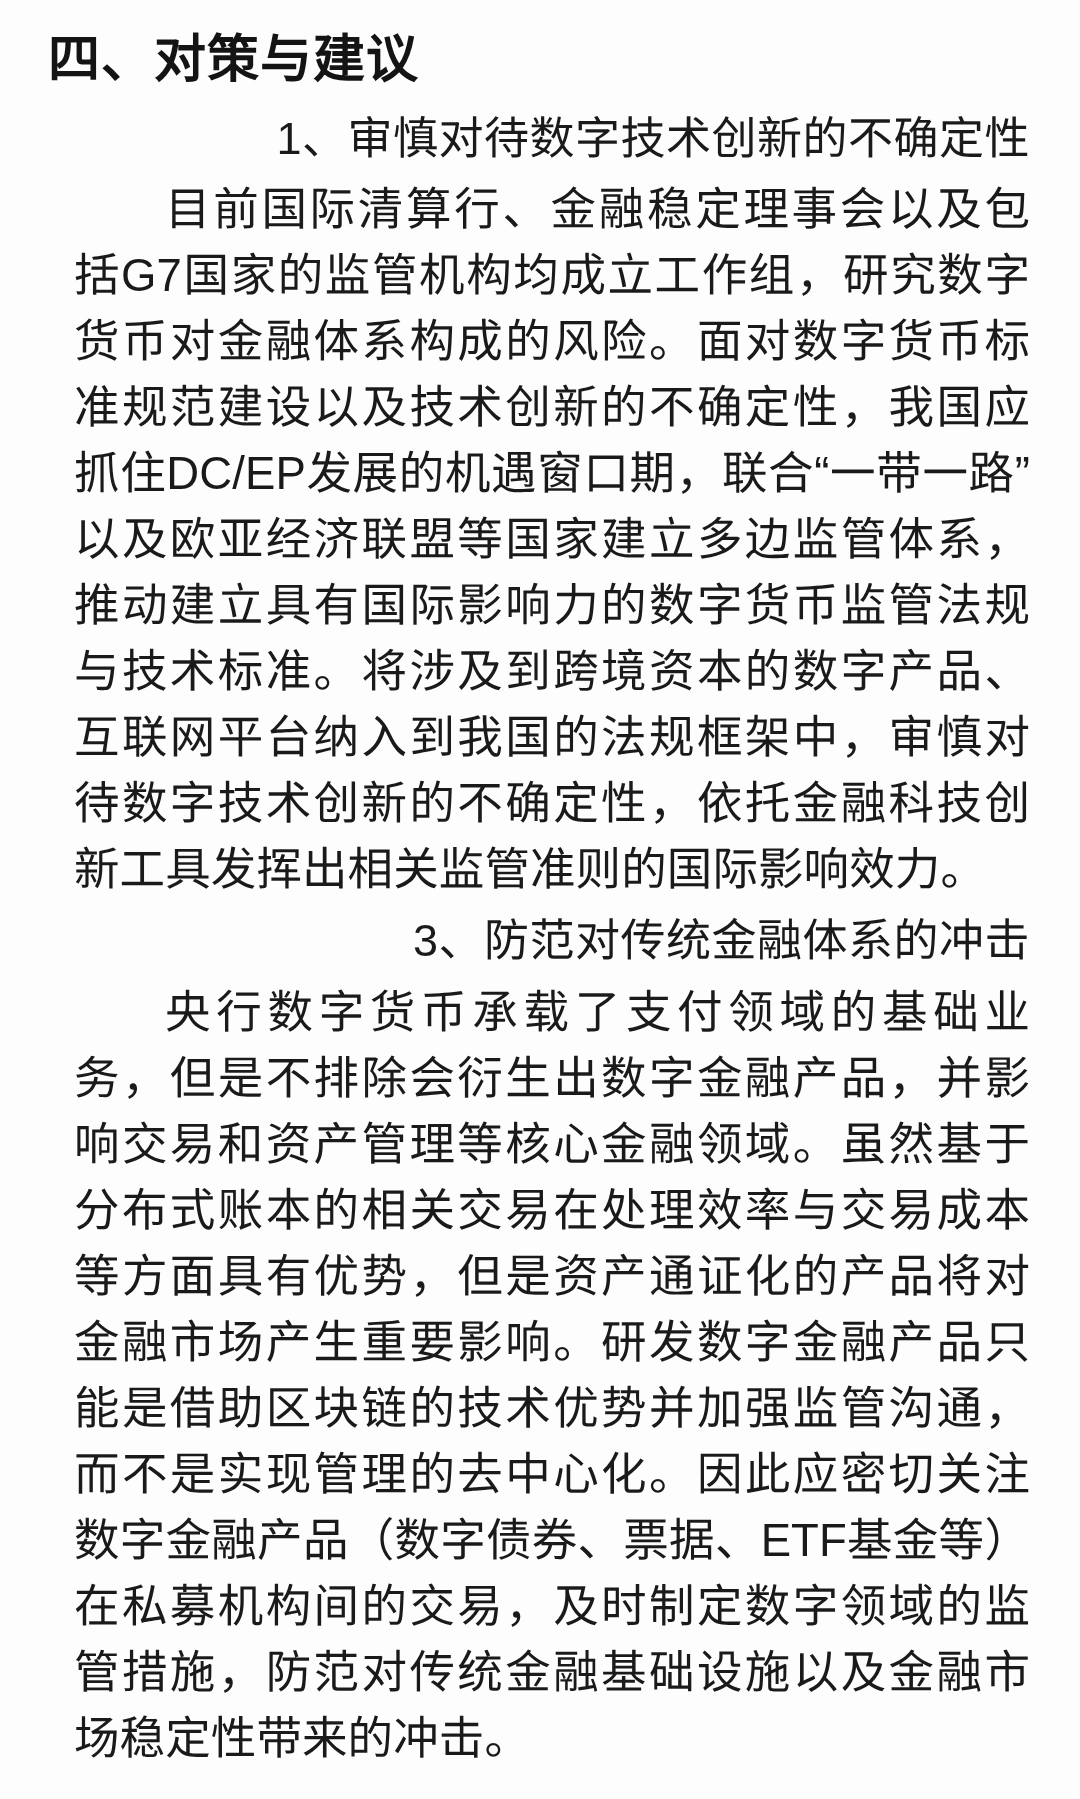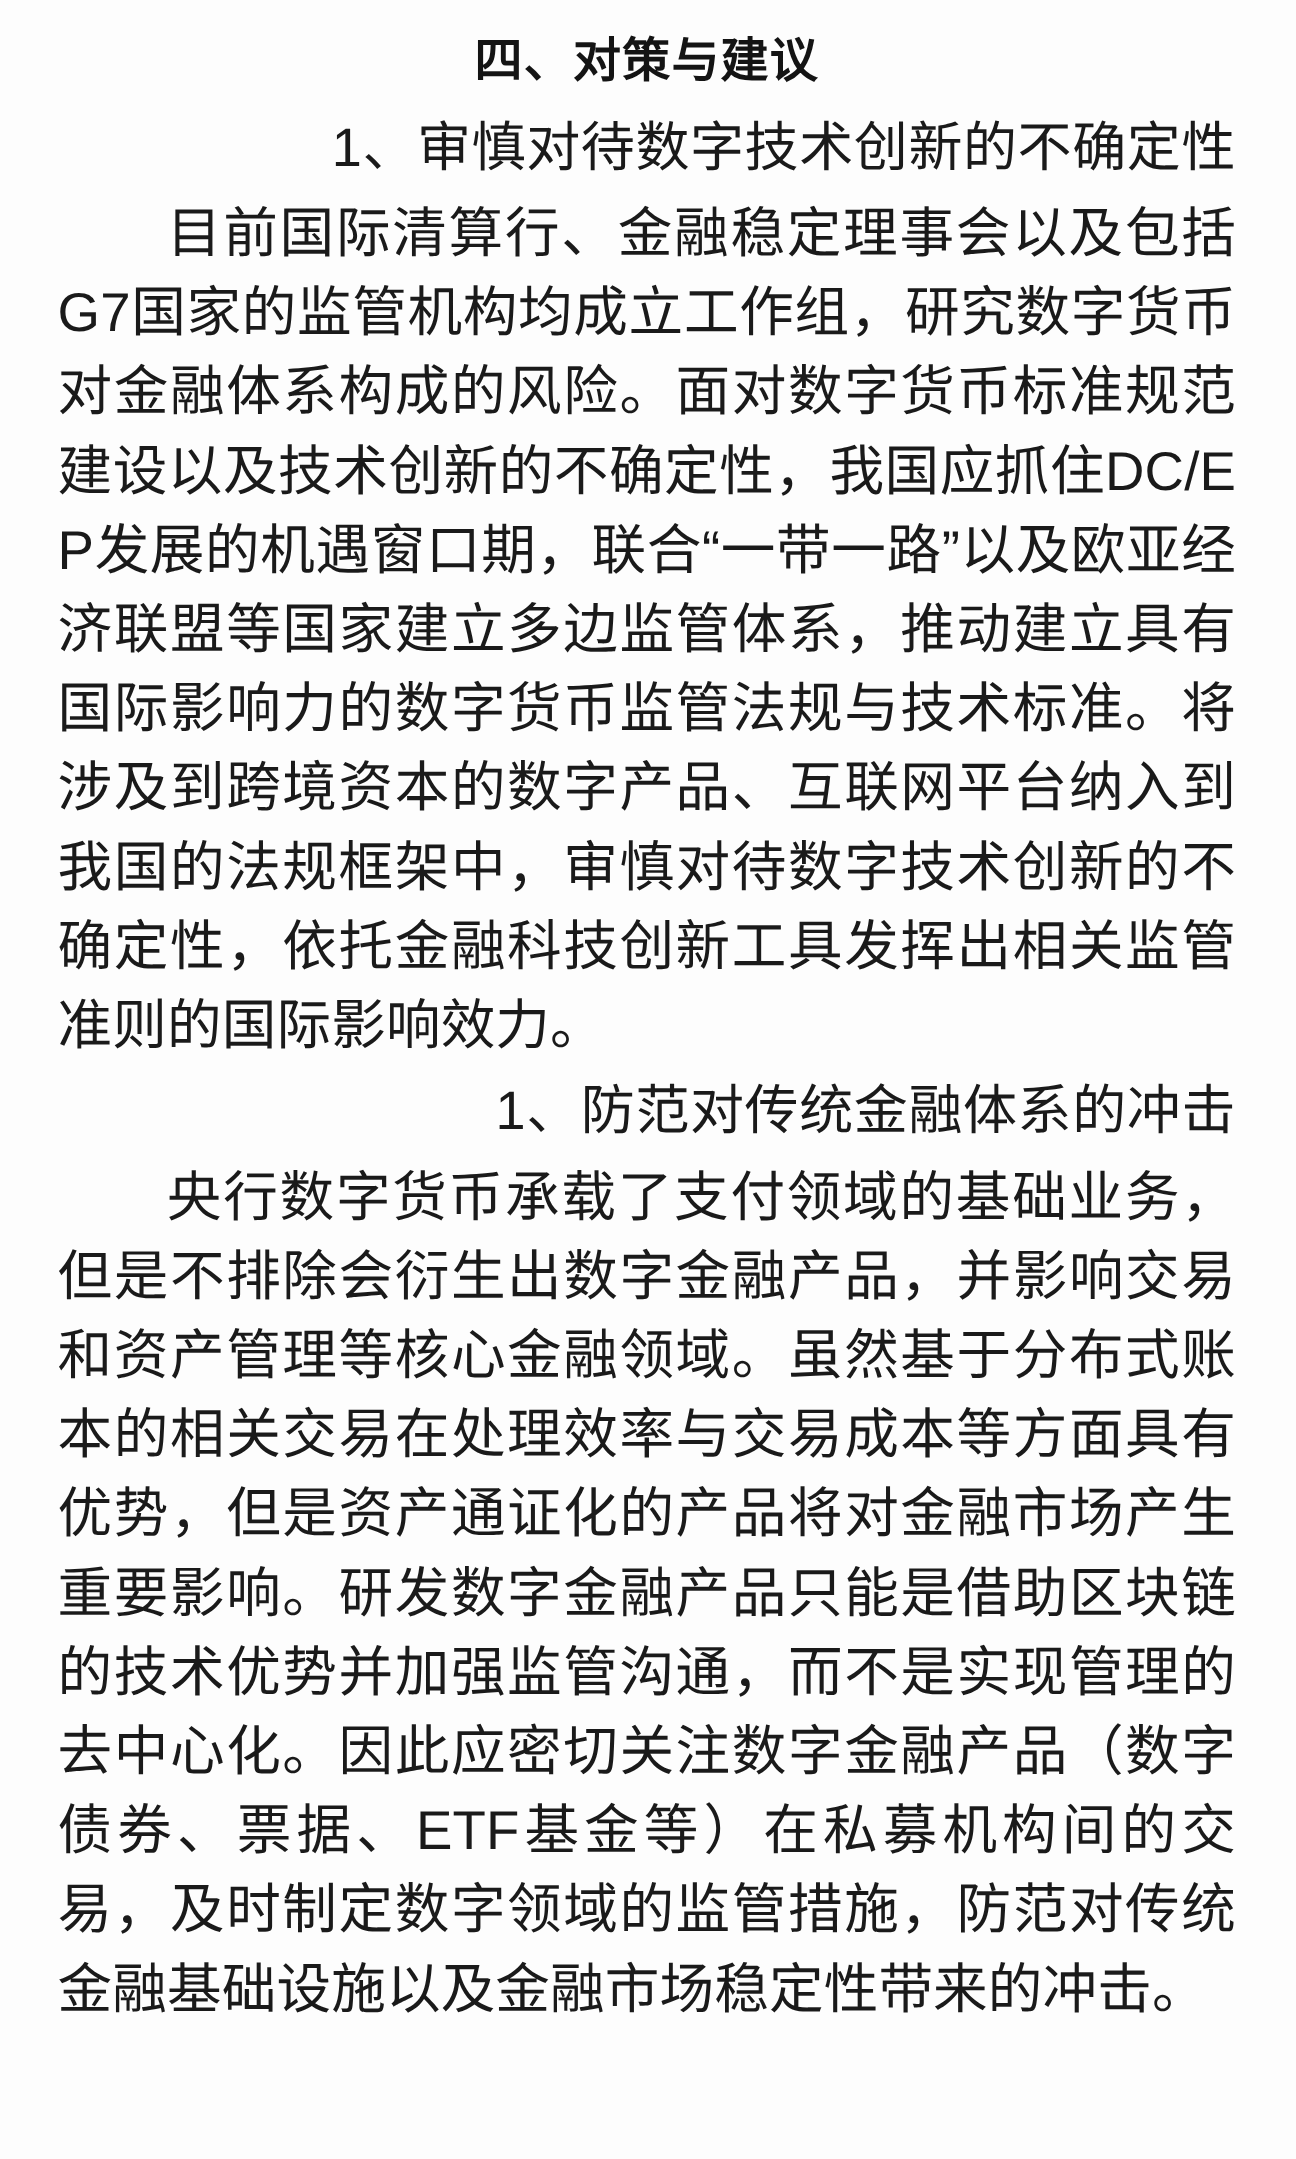--- a/index.html
+++ b/index.html
@@ -18,22 +18,22 @@
 
   .page {
     box-sizing: border-box;
     width: 1080px;
     height: 1799px;
     padding: 26px 50px 0 48px;
     background: #fdfdfd;
   }
 
   .doc-title {
-    text-align: center;
-    font-size: 40px;
+    text-align: left;
+    font-size: 52px;
     font-weight: bold;
     line-height: 1.28;
     letter-spacing: 1px;
     margin: 0 0 14px 0;
     color: #141414;
   }
 
   .section-heading {
     font-size: 45px;
     font-weight: normal;
@@ -53,32 +53,32 @@
     text-align: justify;
     text-align-last: left;
     text-indent: 2em;
     letter-spacing: 0.1px;
     color: #1a1a1a;
     word-break: break-all;
   }
 
   .section-block { margin: 0; }
   .section-block + .section-block { margin-top: 6px; }
-  .section-heading + .body-paragraph { margin-top: 6px; }
+  .section-heading + .body-paragraph { margin-top: 6px; margin-left: 26px; }
 </style>
 </head>
 <body>
 
 <div class="page">
 
   <h1 class="doc-title">四、对策与建议</h1>
 
   <div class="section-block">
     <h2 class="section-heading">1、审慎对待数字技术创新的不确定性</h2>
     <p class="body-paragraph">目前国际清算行、金融稳定理事会以及包括G7国家的监管机构均成立工作组，研究数字货币对金融体系构成的风险。面对数字货币标准规范建设以及技术创新的不确定性，我国应抓住DC/EP发展的机遇窗口期，联合“一带一路”以及欧亚经济联盟等国家建立多边监管体系，推动建立具有国际影响力的数字货币监管法规与技术标准。将涉及到跨境资本的数字产品、互联网平台纳入到我国的法规框架中，审慎对待数字技术创新的不确定性，依托金融科技创新工具发挥出相关监管准则的国际影响效力。</p>
   </div>
 
   <div class="section-block">
-    <h2 class="section-heading">1、防范对传统金融体系的冲击</h2>
+    <h2 class="section-heading">3、防范对传统金融体系的冲击</h2>
     <p class="body-paragraph">央行数字货币承载了支付领域的基础业务，但是不排除会衍生出数字金融产品，并影响交易和资产管理等核心金融领域。虽然基于分布式账本的相关交易在处理效率与交易成本等方面具有优势，但是资产通证化的产品将对金融市场产生重要影响。研发数字金融产品只能是借助区块链的技术优势并加强监管沟通，而不是实现管理的去中心化。因此应密切关注数字金融产品（数字债券、票据、ETF基金等）在私募机构间的交易，及时制定数字领域的监管措施，防范对传统金融基础设施以及金融市场稳定性带来的冲击。</p>
   </div>
 
 </div>
 
 </body></html>

